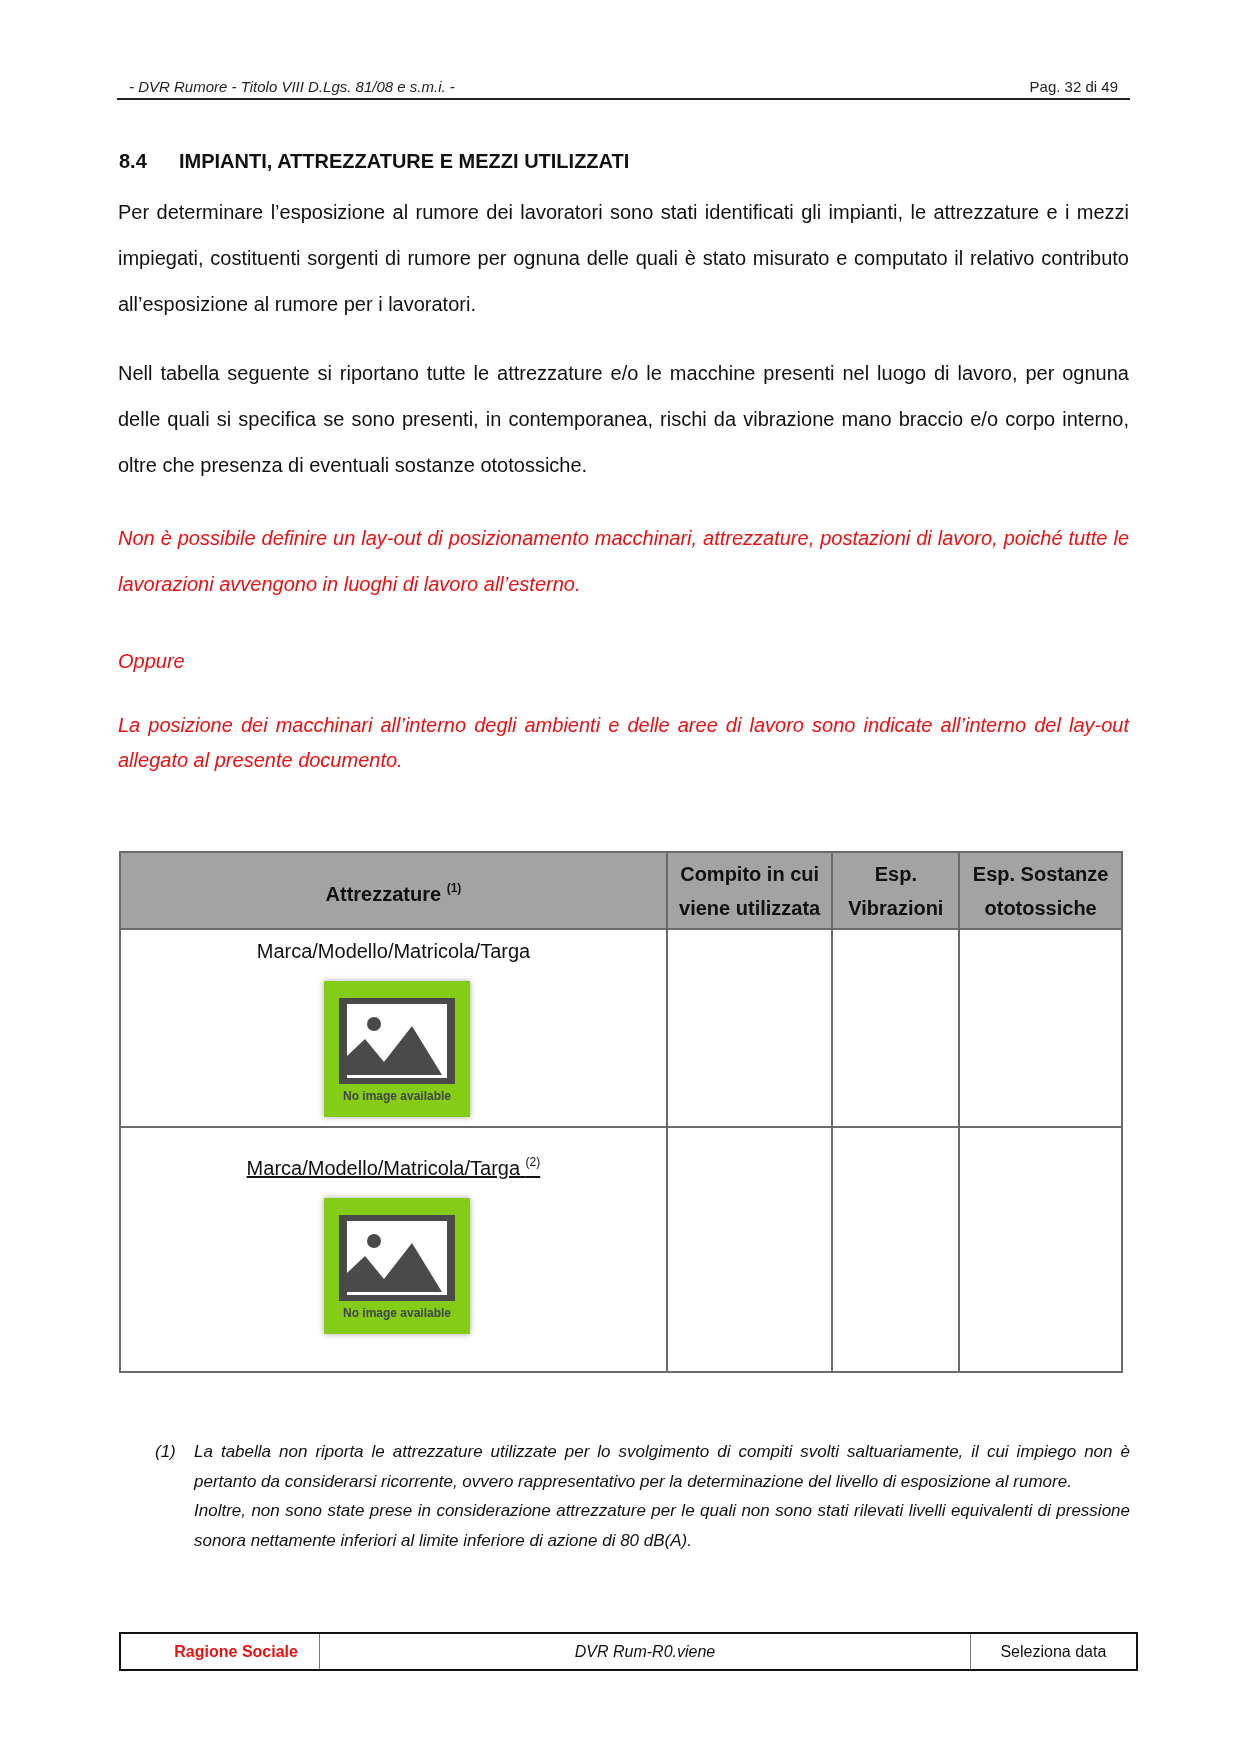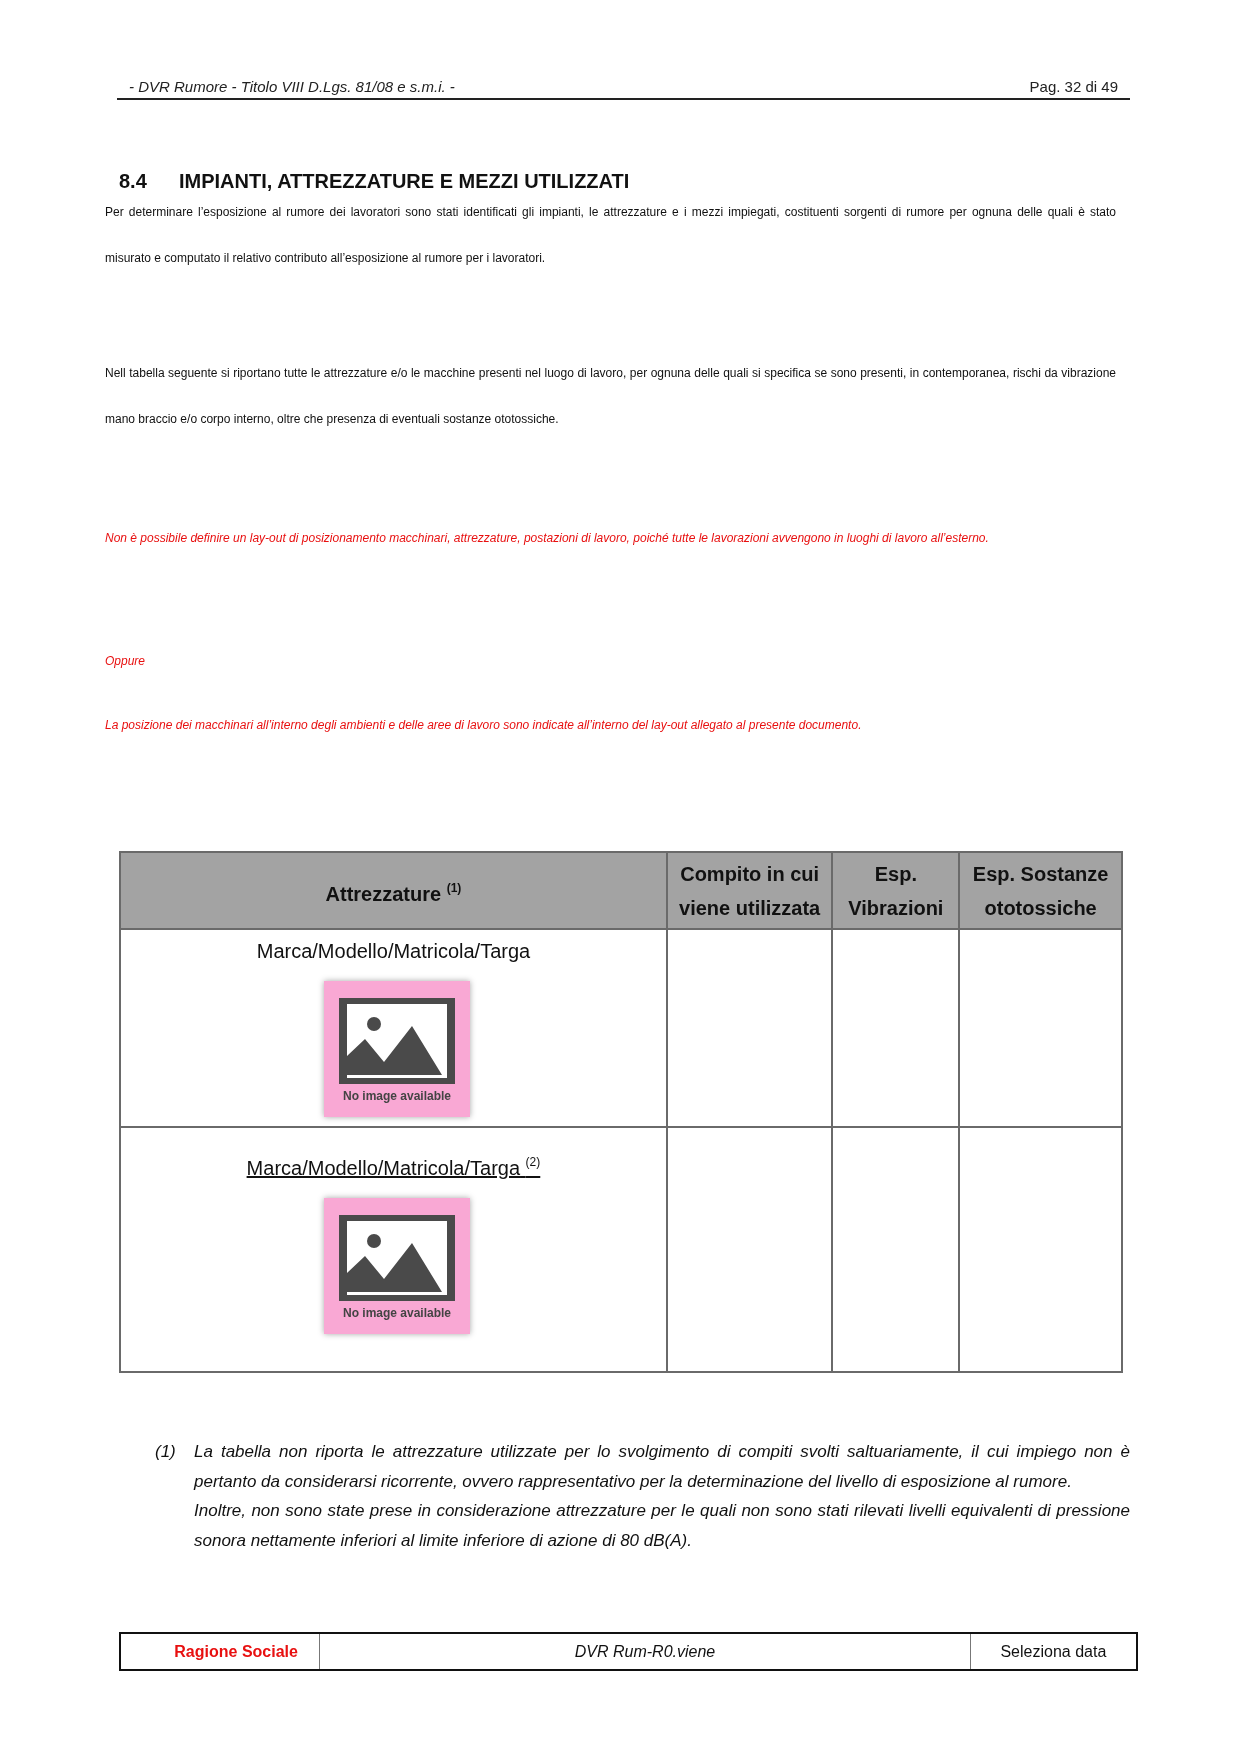--- a/index.html
+++ b/index.html
@@ -9,27 +9,27 @@
   .header {
     position: absolute; left: 117px; top: 76px; width: 1013px; height: 24px;
     border-bottom: 2px solid #222;
     font-size: 15px; font-style: italic; color: #222;
   }
   .header .left { position: absolute; left: 12px; top: 2px; }
   .header .right { position: absolute; right: 12px; top: 2px; font-style: normal; }
 
   .section-title {
     position: absolute; left: 119px; top: 150px;
-    font-size: 20px; font-weight: bold; color: #111; margin-top: 20px;
+    font-size: 20px; font-weight: bold; color: #111;
   }
   .section-title .num { display: inline-block; width: 60px; }
 
   .para {
-    position: absolute; left: 105px; width: 1011px;
-    font-size: 12px; line-height: 46px; text-align: justify; color: #111;
+    position: absolute; left: 118px; width: 1011px;
+    font-size: 20px; line-height: 46px; text-align: justify; color: #111;
   }
   .p1 { top: 189px; }
   .p2 { top: 350px; }
   .red { color: #e81010; font-style: italic; }
   .p3 { top: 515px; line-height: 46px; }
   .p4 { top: 638px; }
   .p5 { top: 708px; line-height: 35px; }
 
   table.equip {
     position: absolute; left: 119px; top: 851px; width: 1004px;
@@ -42,21 +42,21 @@
     text-align: center; vertical-align: middle; color: #111; height: 77px;
   }
   table.equip th sup { font-size: 12px; vertical-align: 9px; font-weight: bold; }
   table.equip td { height: 198px; vertical-align: top; text-align: center; font-size: 20px; }
   table.equip tr.row2 td { height: 245px; text-decoration: underline; }
   .cell-label { margin-top: 10px; display: block; }
   .row2 .cell-label { margin-top: 27px; }
   .cell-label sup { font-size: 12px; vertical-align: 9px; }
 
   .noimg {
-    margin: 18px auto 0; width: 146px; height: 136px; background: #f9a8d4;
+    margin: 18px auto 0; width: 146px; height: 136px; background: #84cc16;
     box-shadow: 0 0 6px rgba(0,0,0,0.35); position: relative;
     margin-left: 203px;
   }
   .noimg svg { position: absolute; left: 15px; top: 17px; }
   .noimg .cap {
     position: absolute; left: 0; right: 0; top: 108px; text-align: center;
     font-size: 12px; font-weight: bold; color: #444;
   }
 
   .footnote {

